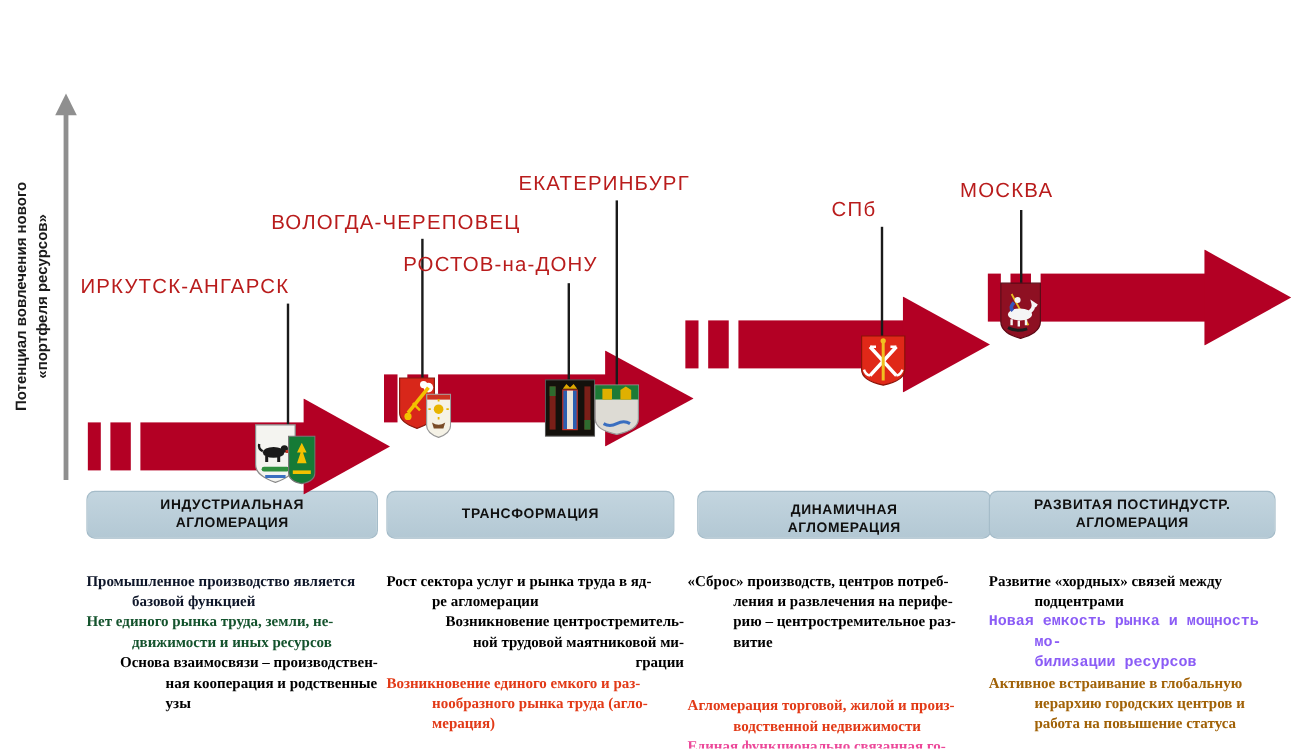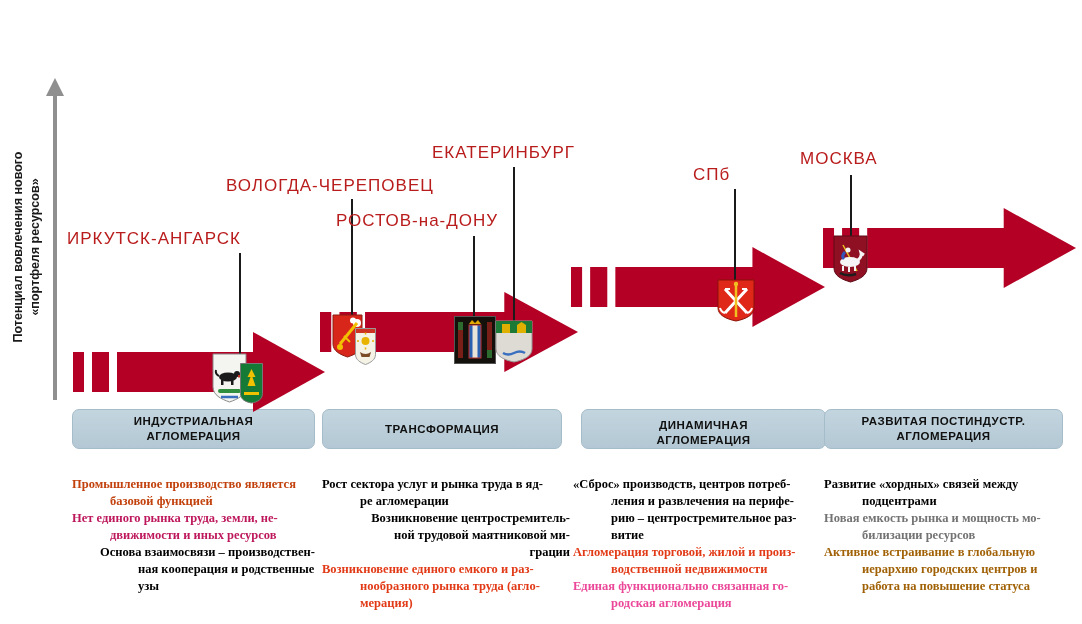--- a/index.html
+++ b/index.html
@@ -158,51 +158,51 @@
     <path d="M10,10 L24,36" stroke="#e8c020" stroke-width="1.5"></path>
     <ellipse cx="17" cy="27" rx="10" ry="5" fill="#f5f5f5"></ellipse>
     <path d="M25,25 q4,-3 3,-7 l3,2" stroke="#f5f5f5" stroke-width="3" fill="none"></path>
     <path d="M10,31 v5 M16,32 v5 M22,31 v5" stroke="#f5f5f5" stroke-width="2"></path>
     <circle cx="15" cy="15" r="2.5" fill="#f5f5f5"></circle>
     <path d="M12,17 q-4,4 -1,7" stroke="#3355bb" stroke-width="3" fill="none"></path>
     <path d="M7,38 q7,4 16,1" stroke="#1d1d1d" stroke-width="2.5" fill="none"></path>
   </svg>
 
   <div class="abs col" style="left:72px;width:243px;">
-    <div class="para" style="color: #c2410c;">Промышленное производство является
+    <div class="para" style="color: #0f172a;">Промышленное производство является
 базовой функцией</div>
-    <div class="para" style="color: #be185d;">Нет единого рынка труда, земли, не-
+    <div class="para" style="color: #14532d;">Нет единого рынка труда, земли, не-
 движимости и иных ресурсов</div>
     <div class="para" style="color: rgb(0, 0, 0); margin-left: 28px;">Основа взаимосвязи – производствен-
 ная кооперация и родственные
 узы</div>
   </div>
   <div class="abs col" style="left:322px;width:248px;">
     <div class="para" style="color: rgb(0, 0, 0); font-family: Liberation Serif, serif;">Рост сектора услуг и рынка труда в яд-
 ре агломерации</div>
     <div class="para" style="color: rgb(0, 0, 0); text-align: right;">Возникновение центростремитель-
 ной трудовой маятниковой ми-
 грации</div>
     <div class="para" style="color: rgb(226, 58, 23);">Возникновение единого емкого и раз-
 нообразного рынка труда (агло-
 мерация)</div>
   </div>
   <div class="abs col" style="left:573px;width:245px;">
     <div class="para" style="color: rgb(0, 0, 0);">«Сброс» производств, центров потреб-
 ления и развлечения на перифе-
 рию – центростремительное раз-
 витие</div>
-    <div class="para" style="color: rgb(226, 58, 23);">Агломерация торговой, жилой и произ-
+    <div class="para" style="color: rgb(226, 58, 23); margin-top: 36px;">Агломерация торговой, жилой и произ-
 водственной недвижимости</div>
     <div class="para" style="color: #ec4899; font-family: Liberation Serif, serif;">Единая функционально связанная го-
 родская агломерация</div>
   </div>
   <div class="abs col" style="left:824px;width:249px;">
     <div class="para" style="color: rgb(0, 0, 0);">Развитие «хордных» связей между
 подцентрами</div>
-    <div class="para" style="color: #737373;">Новая емкость рынка и мощность мо-
+    <div class="para" style="color: #8b5cf6; font-family: Liberation Mono, monospace;">Новая емкость рынка и мощность мо-
 билизации ресурсов</div>
     <div class="para" style="color: #a16207;">Активное встраивание в глобальную
 иерархию городских центров и
 работа на повышение статуса</div>
   </div>
 
 </div>
 
 </body></html>

